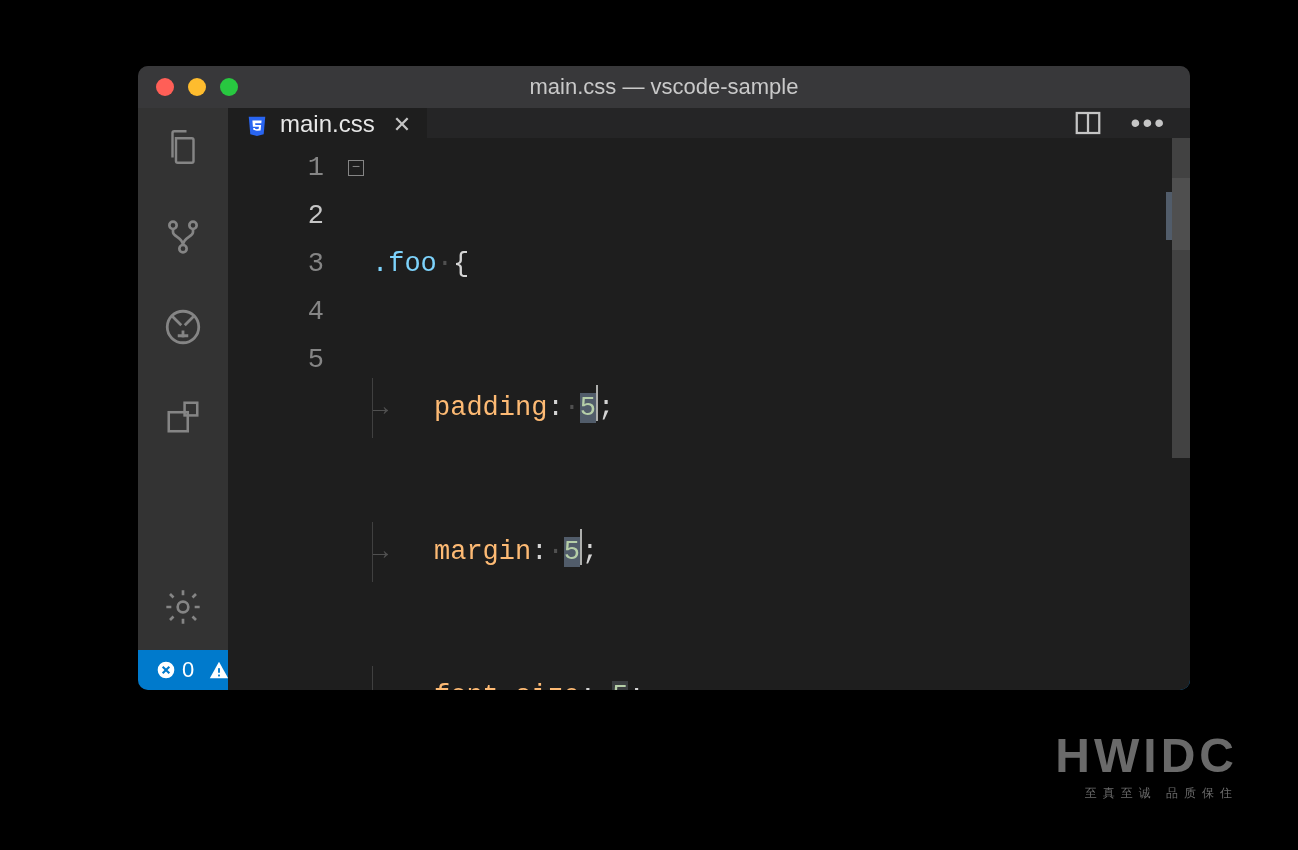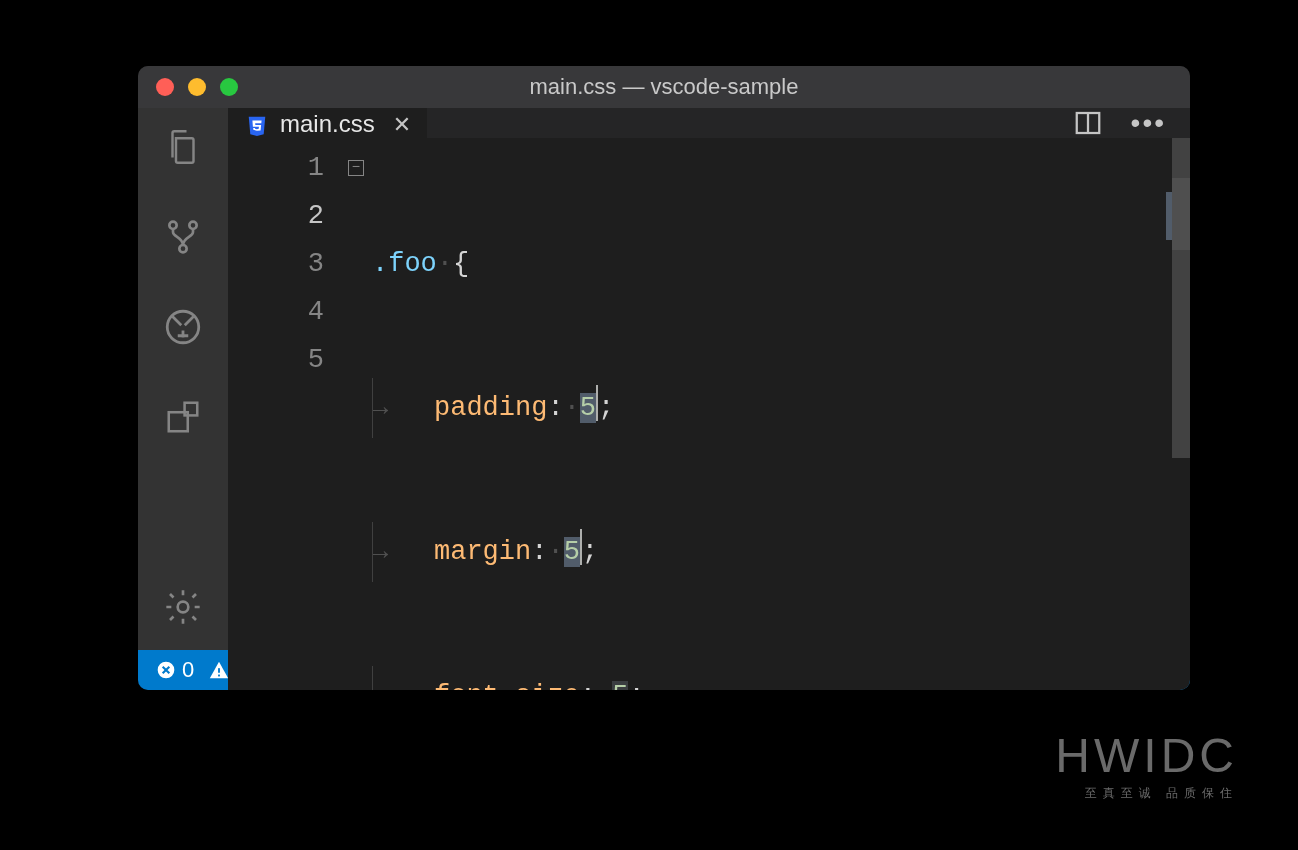--- a/index.html
+++ b/index.html
@@ -243,21 +243,21 @@
 .status-item { display: inline-flex; align-items: center; gap: 6px; cursor: pointer; }
 .watermark {
   position: absolute;
   right: 60px;
   bottom: 48px;
   color: #6a6a6a;
   text-align: right;
 }
 .watermark .big {
   font-size: 48px;
-  font-weight: 400;
+  font-weight: 700;
   letter-spacing: 4px;
 }
 .watermark .small {
   font-size: 12px;
   letter-spacing: 6px;
   margin-top: 2px;
 }
 </style>
 </head>
 <body>

